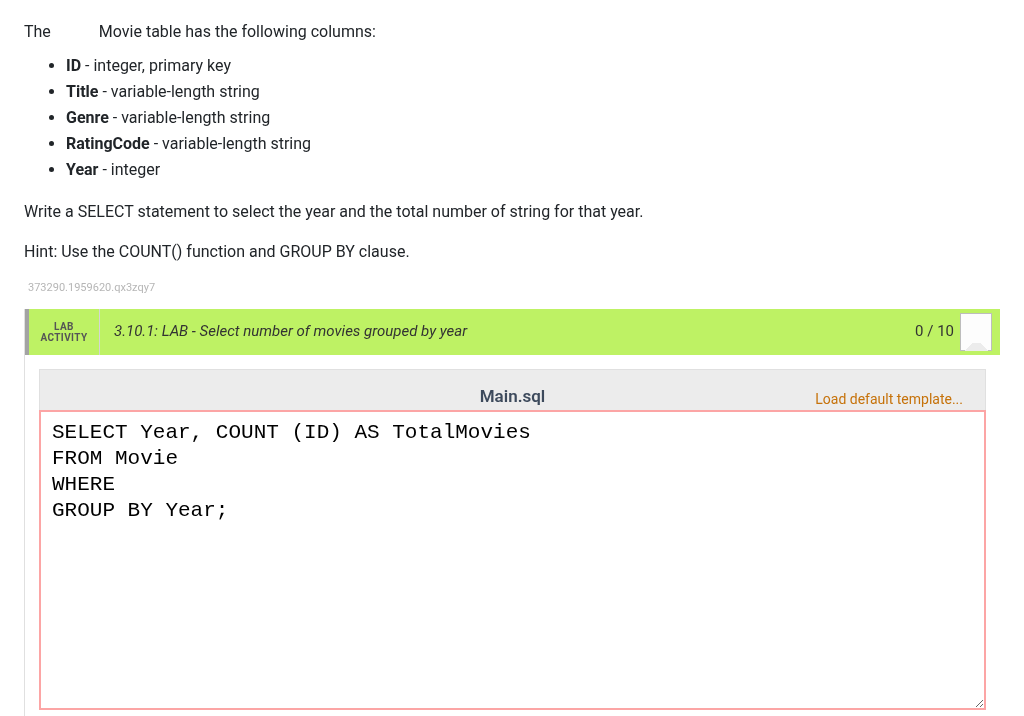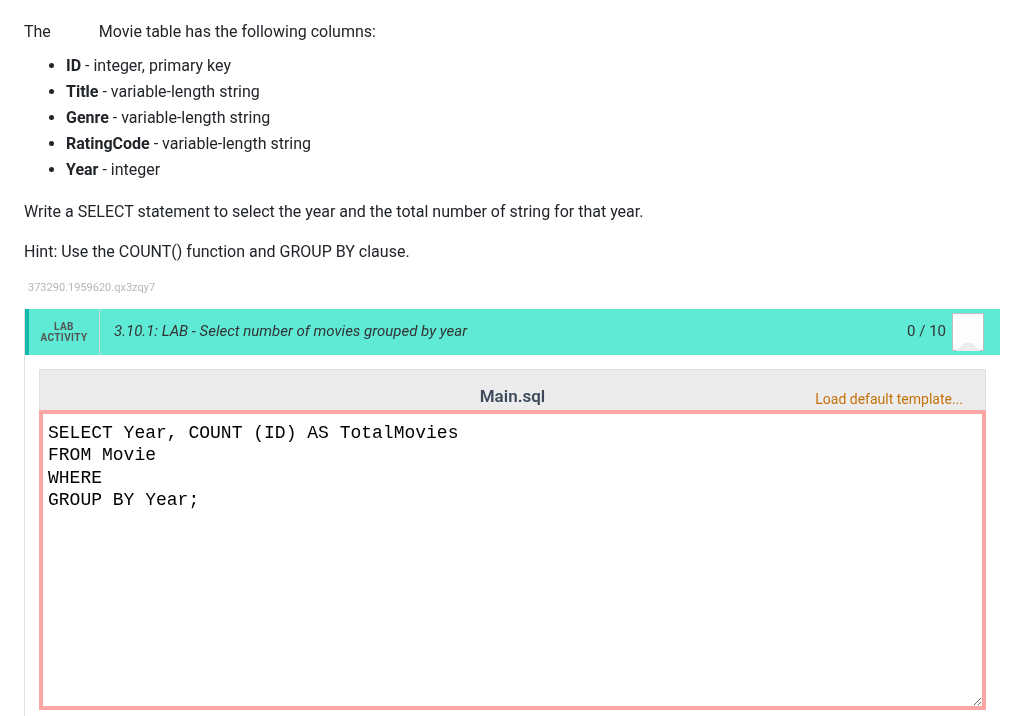--- a/index.html
+++ b/index.html
@@ -16,22 +16,22 @@
   .code-id { color: #b6b6b6; font-size: 11px; margin: 6px 0 12px 4px; }
 
   .lab-box {
     border-left: 1px solid #e0e0e0;
     margin-top: 8px;
     background: #fff;
   }
   .lab-header {
     display: flex;
     align-items: stretch;
-    background: #5eead4;
-    border-left: 4px solid #14b8a6;
+    background: #bef264;
+    border-left: 4px solid #a3a3a3;
     height: 46px;
   }
   .lab-tag {
     width: 70px;
     display: flex;
     flex-direction: column;
     justify-content: center;
     align-items: center;
     border-right: 1px solid #d4d4d4;
     font-size: 10px;
@@ -45,21 +45,21 @@
     display: flex;
     align-items: center;
     padding-left: 14px;
     font-size: 15px;
     color: #333;
     font-style: italic;
   }
   .lab-score {
     display: flex;
     align-items: center;
-    padding-right: 16px;
+    padding-right: 8px;
     font-size: 15px;
     color: #333;
   }
   .ribbon-box {
     width: 30px;
     height: 36px;
     margin-left: 6px;
     border: 1px solid #bdbdbd;
     background: #fdfdfd;
     position: relative;
@@ -96,24 +96,24 @@
     position: absolute;
     right: 22px;
     font-size: 14px;
     color: #c6720a;
     cursor: pointer;
   }
   .code-area {
     width: 100%;
     box-sizing: border-box;
     height: 300px;
-    border: 4px solid #fca5a5;
-    padding: 8px 5px;
+    border: 2px solid #fca5a5;
+    padding: 8px 11px;
     font-family: "Courier New", Courier, monospace;
-    font-size: 18px;
+    font-size: 21px;
     line-height: 1.25;
     resize: both;
     outline: none;
     white-space: pre;
     overflow: auto;
   }
 </style>
 </head>
 <body>
 

